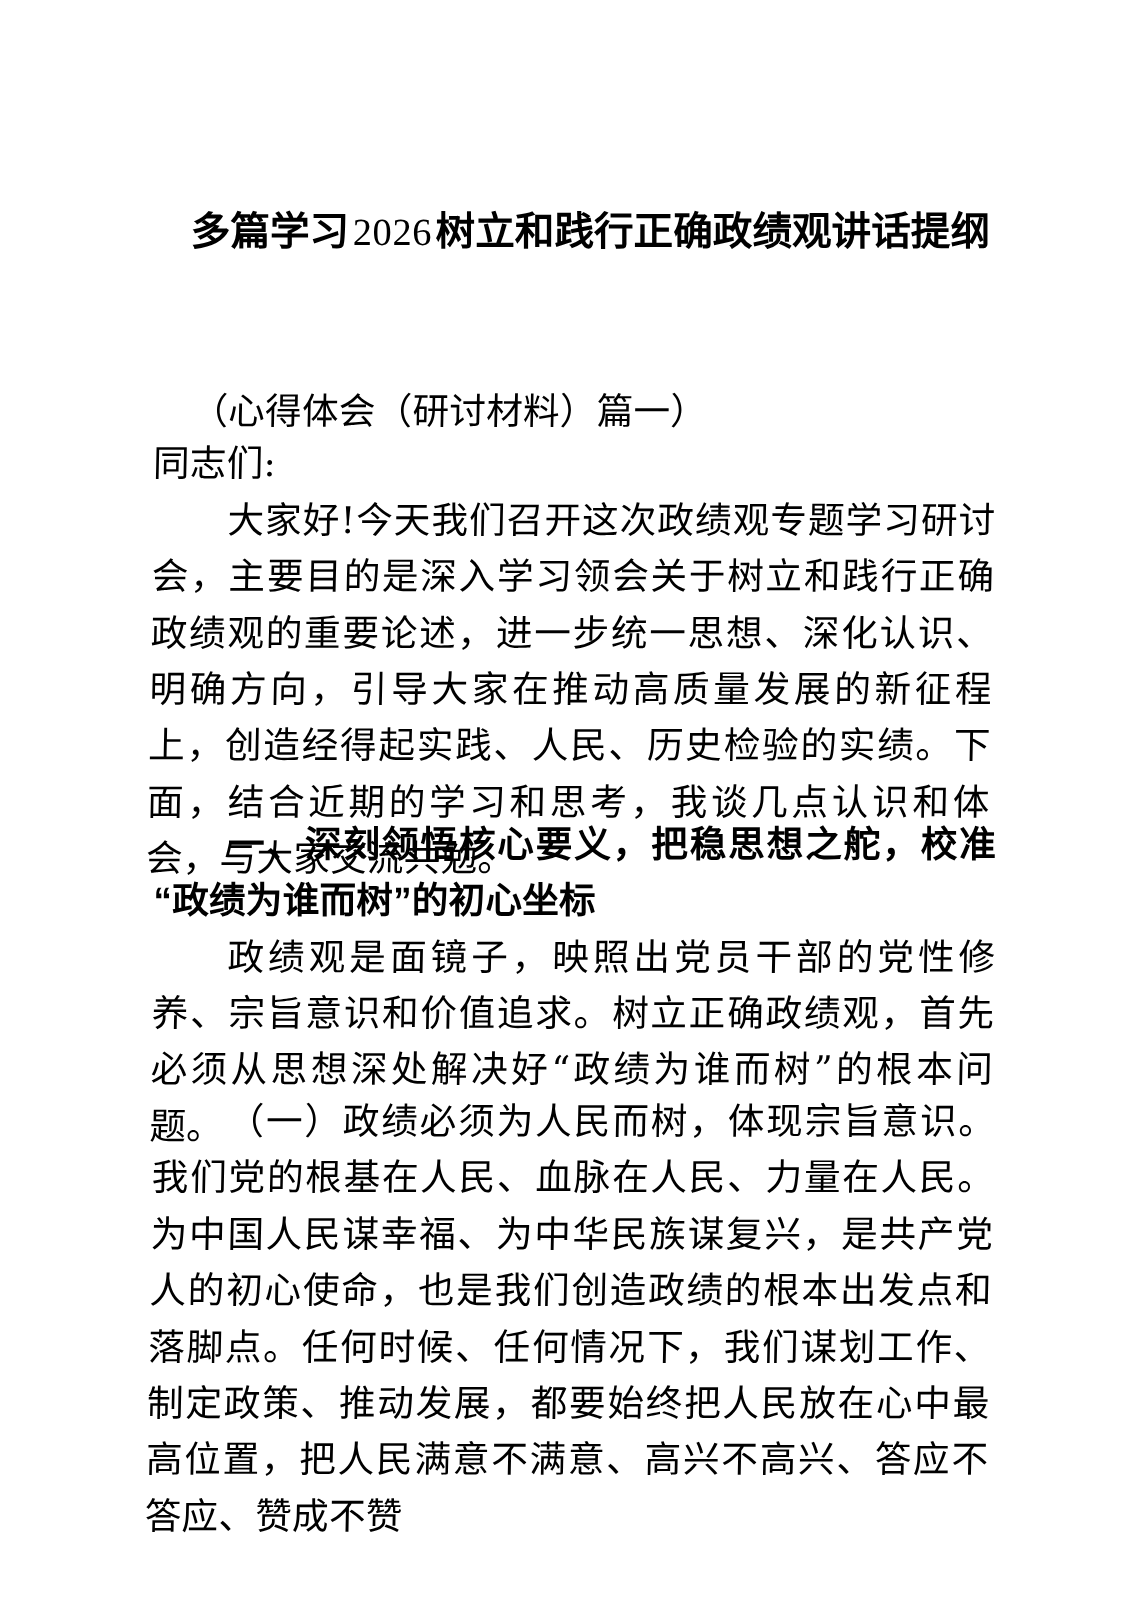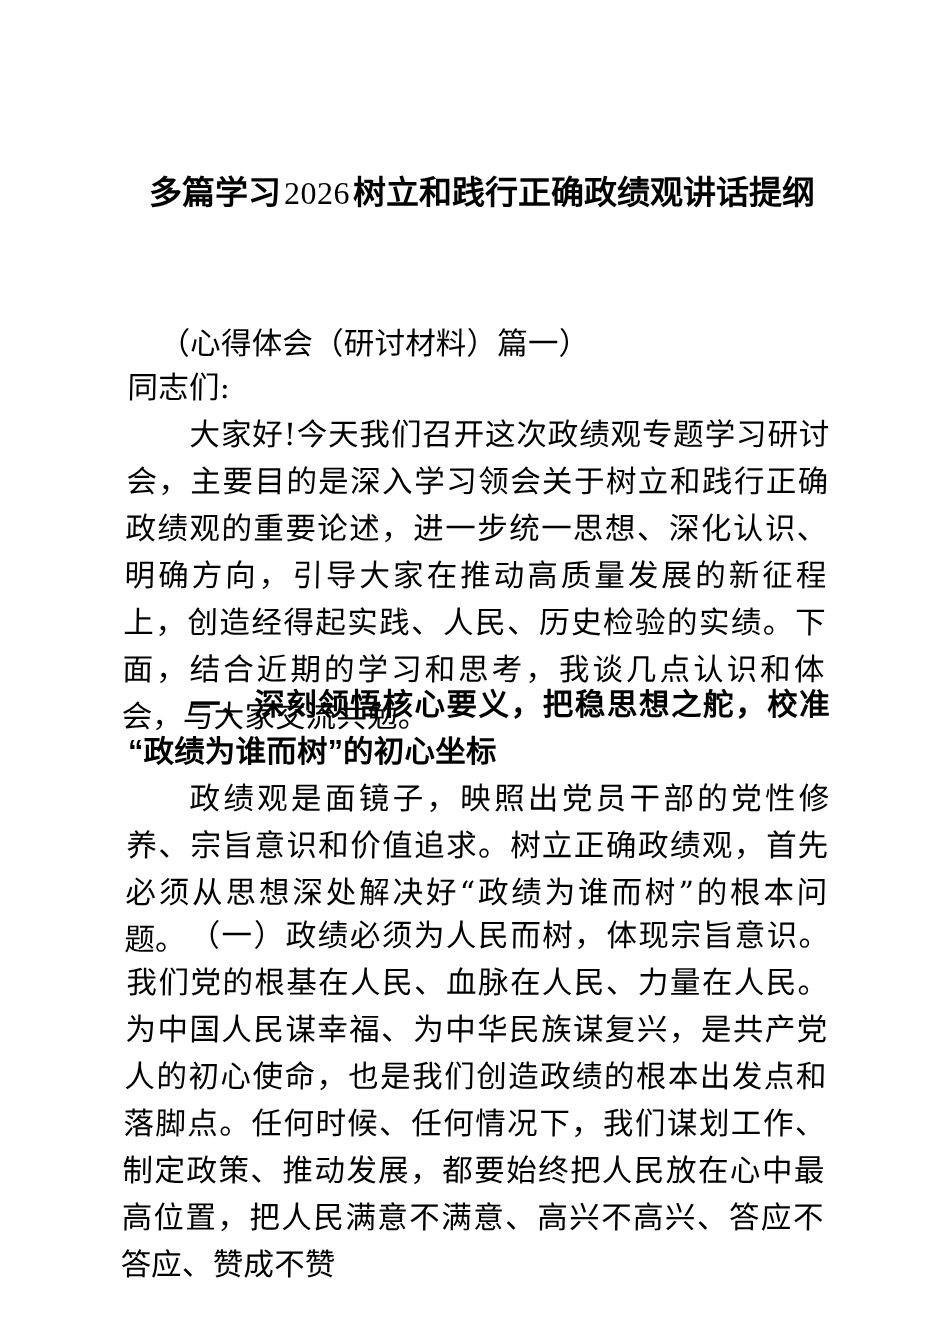--- a/index.html
+++ b/index.html
@@ -31,21 +31,21 @@
     left: 128px;
     top: 0;
     width: 702px;
   }
 
   
   .doc-title {
     margin: 0;
     padding: 0;
     position: absolute;
-    left: 3px;
+    left: 13px;
     top: 167px;
     width: 702px;
     text-align: center;
     font-family: "Liberation Sans", "DejaVu Sans", sans-serif;
     font-weight: bold;
     font-size: 33px;
     line-height: 51px;
     letter-spacing: 0px;
     color: #000;
     word-break: break-all;

